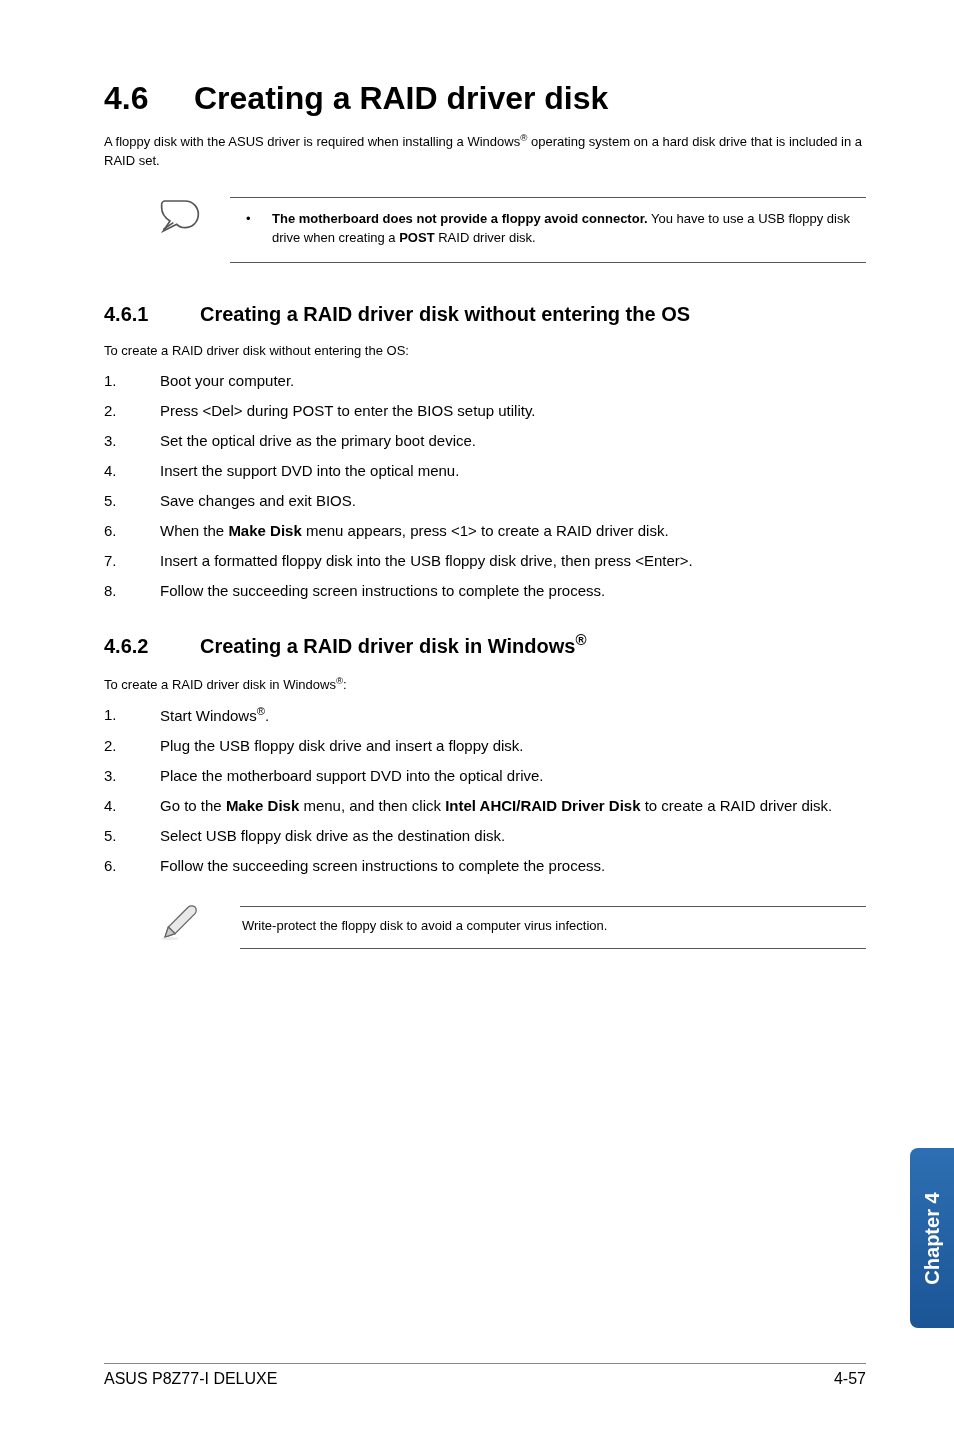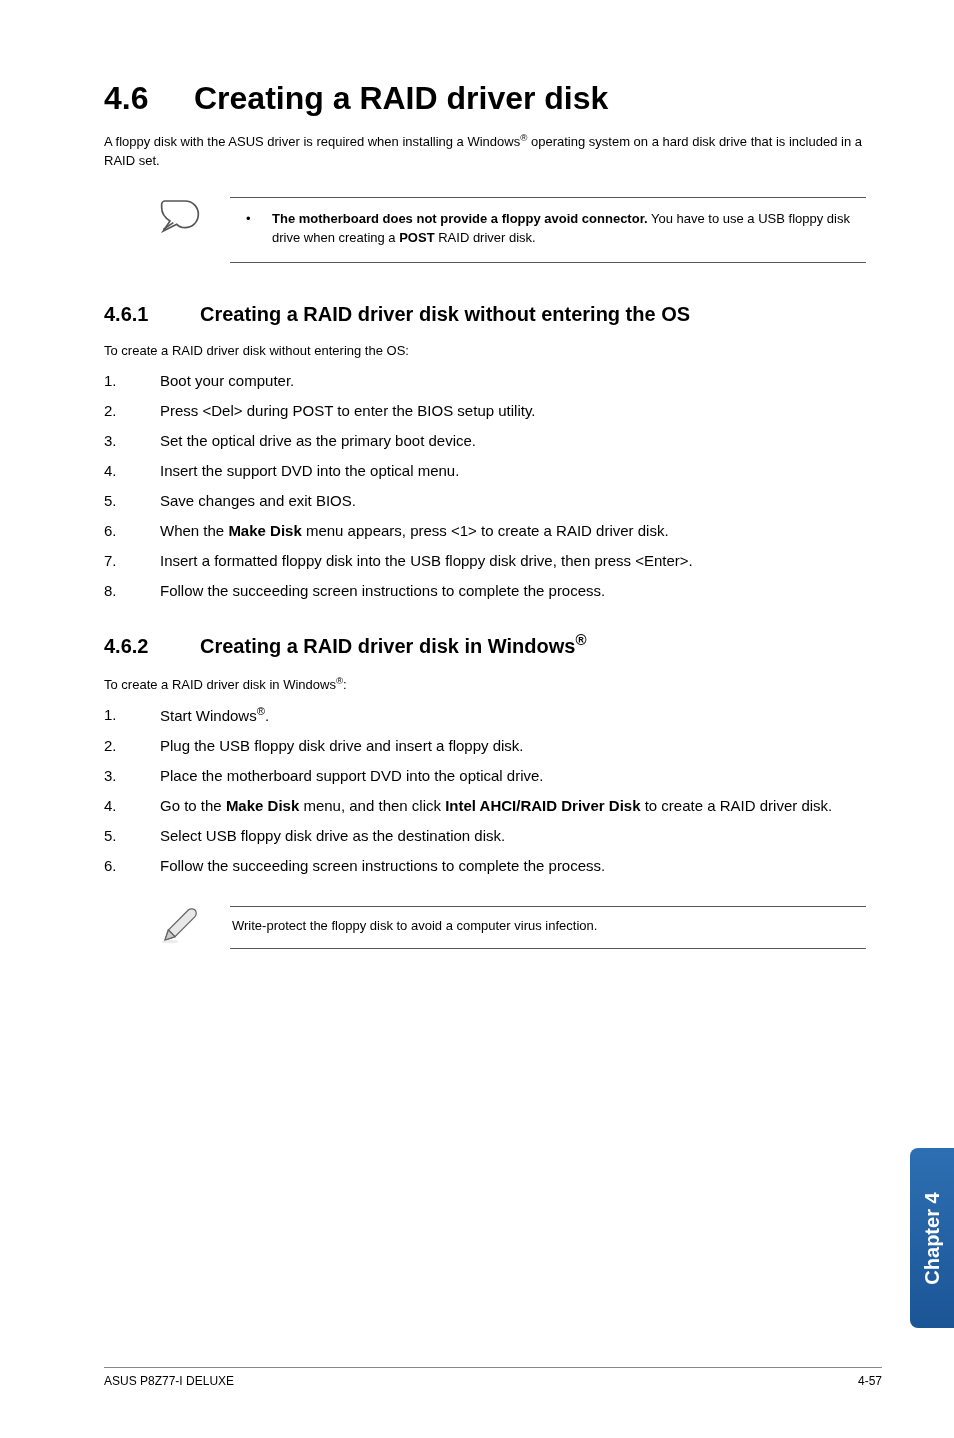--- a/index.html
+++ b/index.html
@@ -78,22 +78,22 @@
     margin-bottom: 9px;
   }
   ol.steps > li::before {
     content: counter(step) ".";
     position: absolute;
     left: 0;
     top: 0;
   }
   .tip-block {
     display: flex;
-    align-items: flex-end;
-    gap: 30px;
+    align-items: center;
+    gap: 40px;
     margin-left: 56px;
     margin-top: 8px;
   }
   .tip-block .icon { width: 40px; flex-shrink: 0; margin-top: -6px; }
   .tip-block .content {
     flex: 1;
     border-top: 1px solid #555;
     border-bottom: 1px solid #555;
     padding: 10px 6px 12px 2px;
     font-size: 13px;
@@ -115,25 +115,25 @@
   .side-tab span {
     color: #fff;
     font-weight: bold;
     font-size: 20px;
     transform: rotate(-90deg);
     white-space: nowrap;
   }
   .footer {
     position: absolute;
     left: 104px;
-    right: 72px;
+    right: 88px;
     bottom: 50px;
     border-top: 1px solid #888;
     padding-top: 6px;
-    font-size: 12px;
+    font-size: 16px;
     display: flex;
     justify-content: space-between;
   }
 </style>
 </head>
 <body>
 
 <h1 class="h1">
   <span class="num">4.6</span><span>Creating a RAID driver disk</span>
 </h1>

